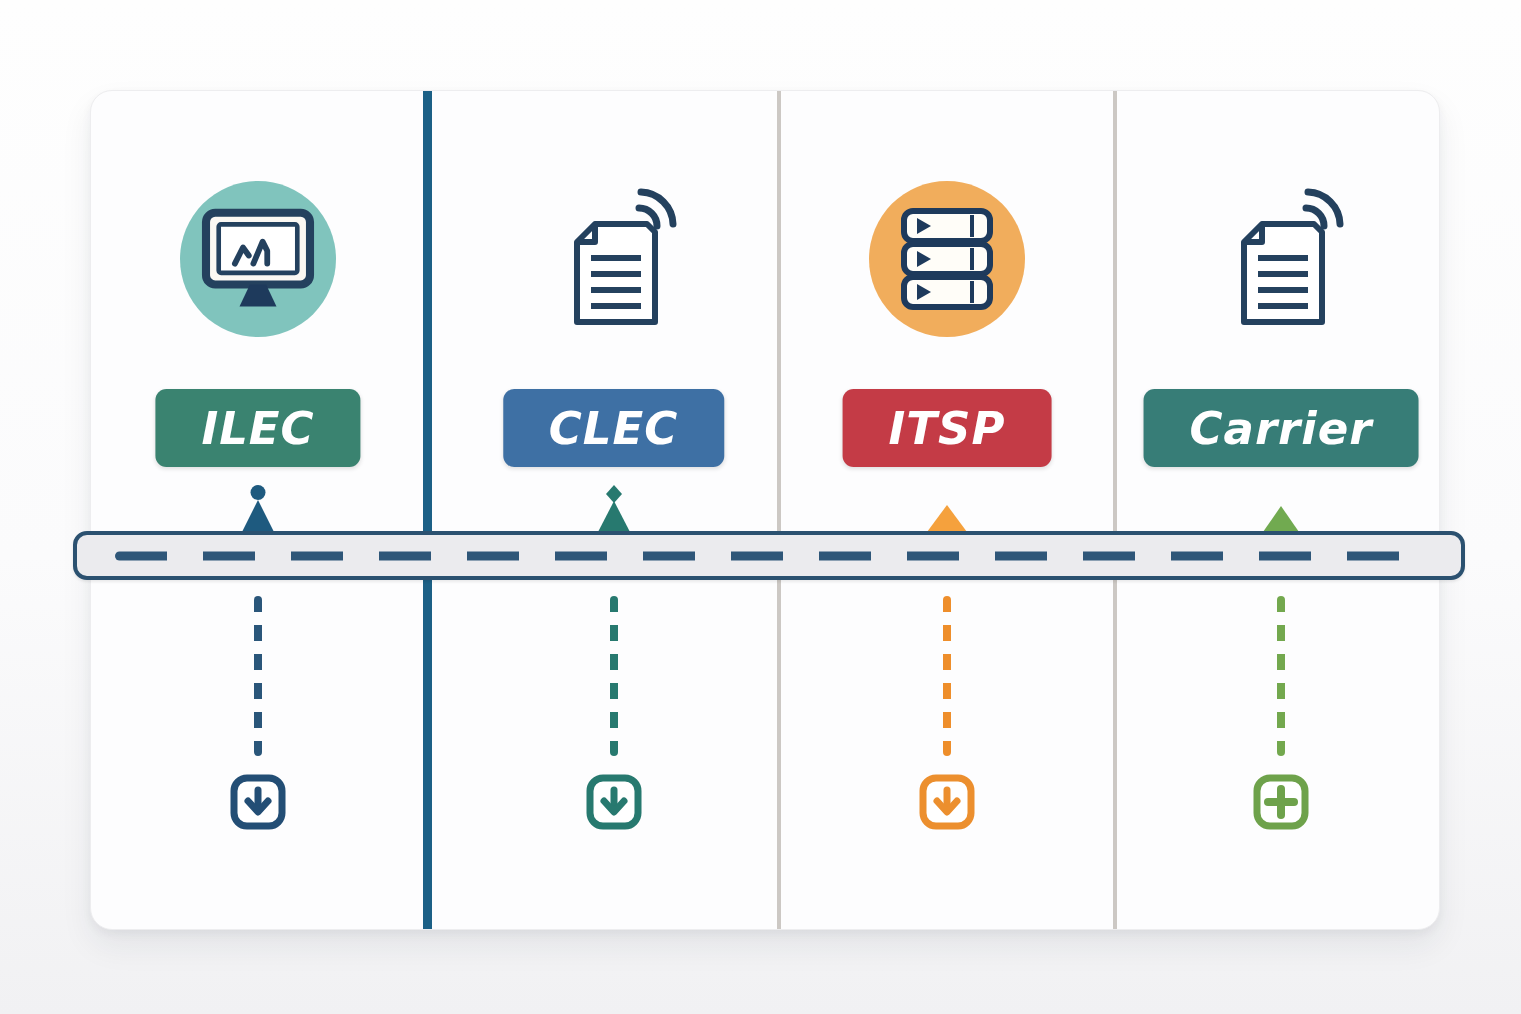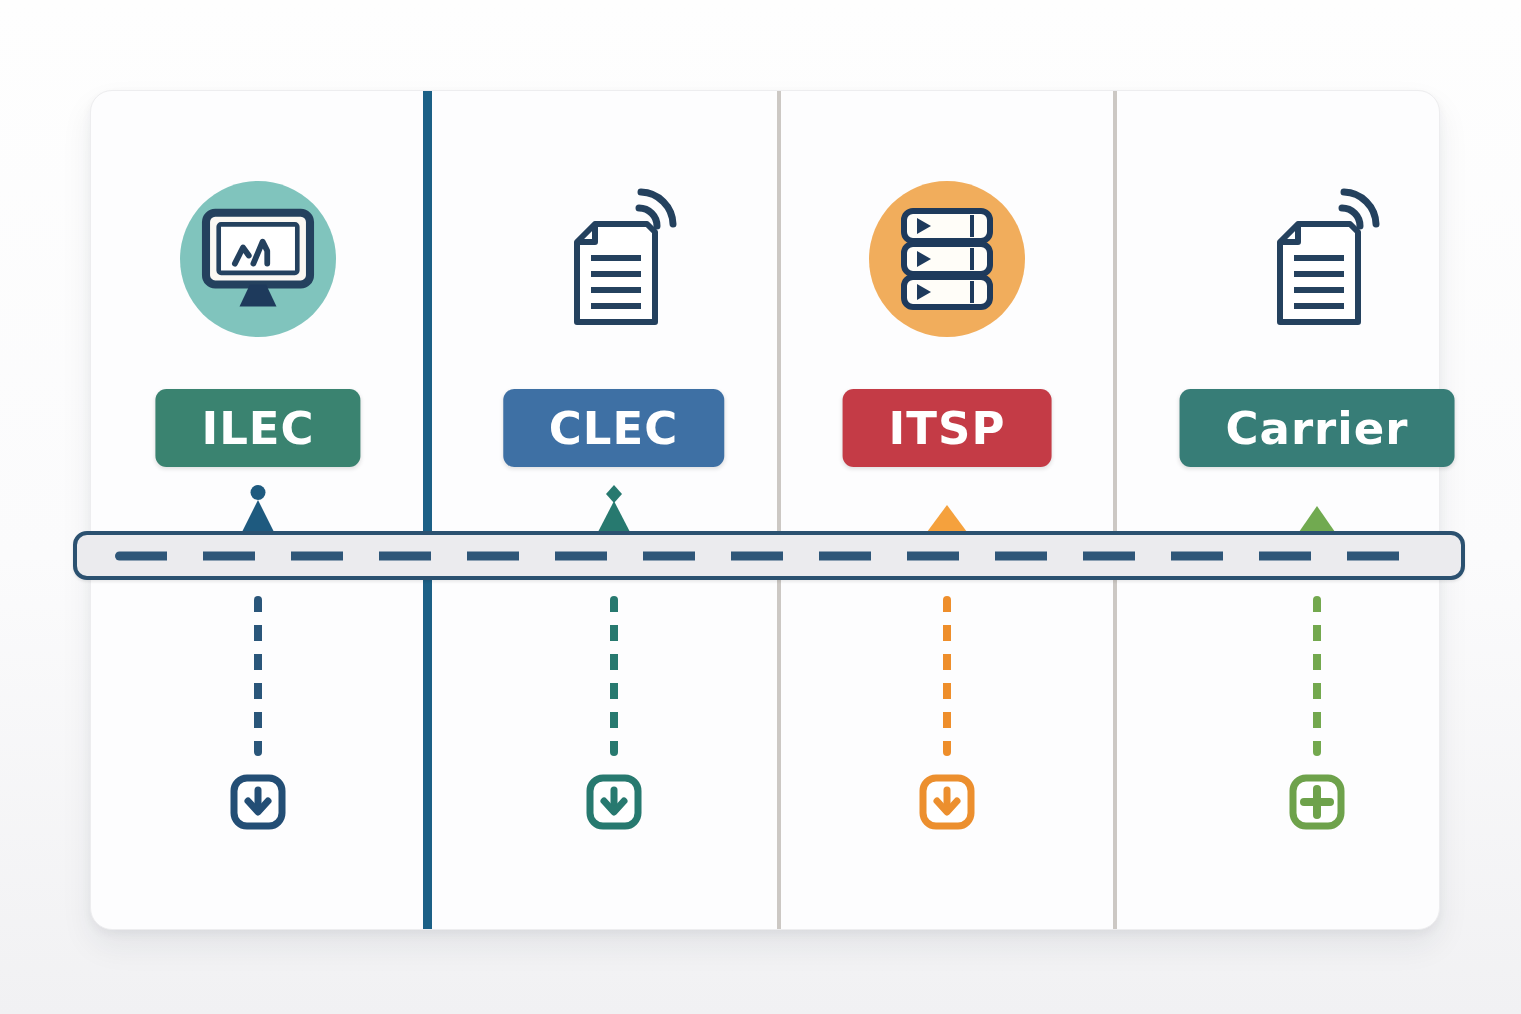--- a/index.html
+++ b/index.html
@@ -20,37 +20,37 @@
 
   .sep { position:absolute; top:0; bottom:0; z-index:2; }
   .sep-blue  { left:332px; width:9px; background:var(--sep-blue,#1c6086); }
   .sep-g1    { left:686px; width:4px; background:var(--sep-gray,#ccc8c4); }
   .sep-g2    { left:1022px; width:4px; background:var(--sep-gray,#ccc8c4); }
 
   .column { position:absolute; top:0; bottom:0; z-index:3; }
   .col1 { left:0;      width:334px; }
   .col2 { left:341px;  width:363px; }
   .col3 { left:690px;  width:332px;padding-left:36px; }
-  .col4 { left:1064px; width:324px;text-align:right; }
+  .col4 { left:1028px; width:324px;text-align:right; }
 
   .top-icon {
     position:absolute; top:90px; left:50%; transform:translateX(-50%);
     width:156px; height:156px; display:flex; align-items:center; justify-content:center;
   }
   .circle-bg { border-radius:50%; background:var(--circle,#ddd); }
 
   .badge {
     position:absolute; top:298px; left:50%; transform:translateX(-50%);
     height:78px; border-radius:11px; background:var(--badge,#555);
     display:flex; align-items:center; justify-content:center;
     padding:0 46px; white-space:nowrap;
     box-shadow:0 2px 4px rgba(0,0,0,.12);
   }
   .badge-label {
-    color:#ffffff; font-size:45px; font-weight:700; letter-spacing:1px;
+    color:#ffffff; font-size:45px; font-weight:700; letter-spacing:1px;font-style:italic;
   }
 
   .marker {
     position:absolute; top:394px; left:50%; transform:translateX(-50%);
     width:44px; height:47px;
   }
   .marker polygon, .marker circle, .marker rect { fill:var(--marker,#333); }
 
   .vdash {
     position:absolute; top:505px; left:50%; transform:translateX(-50%);

